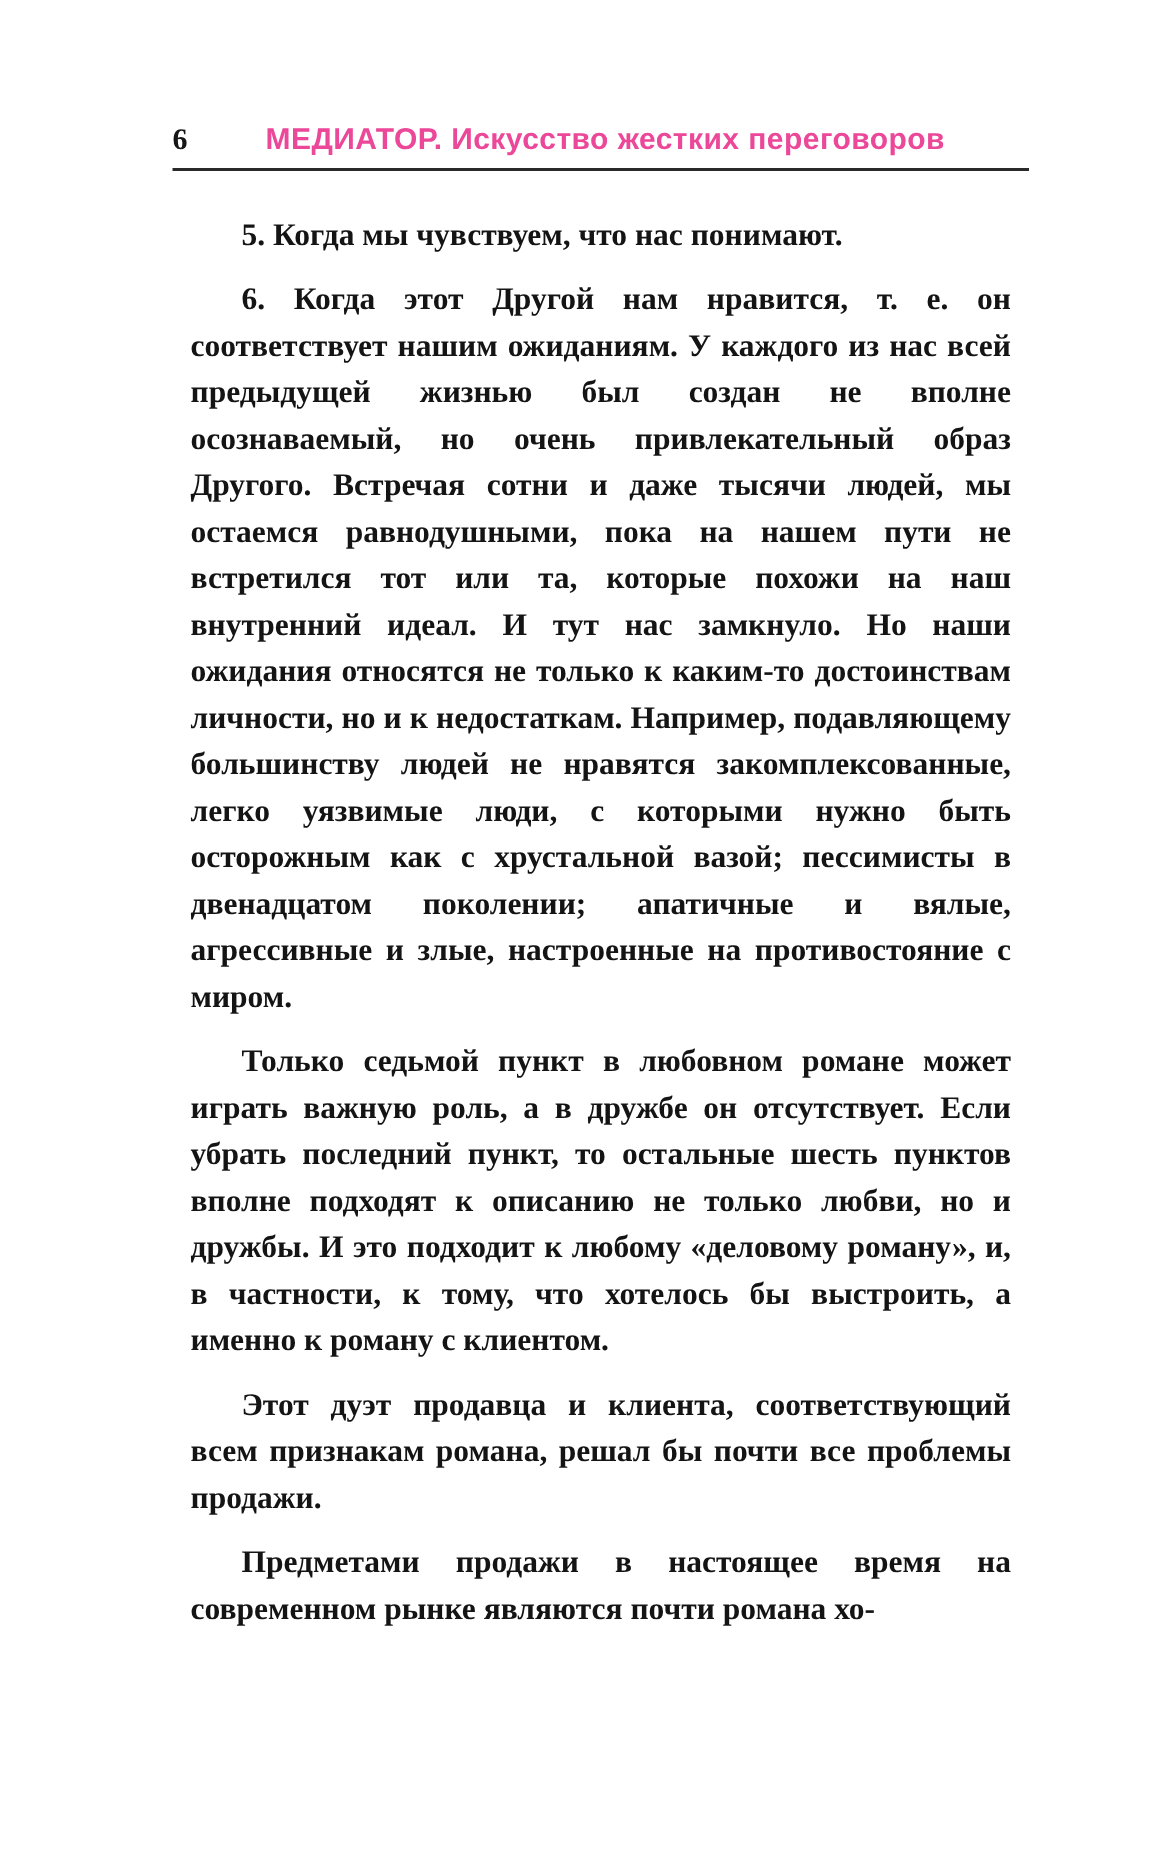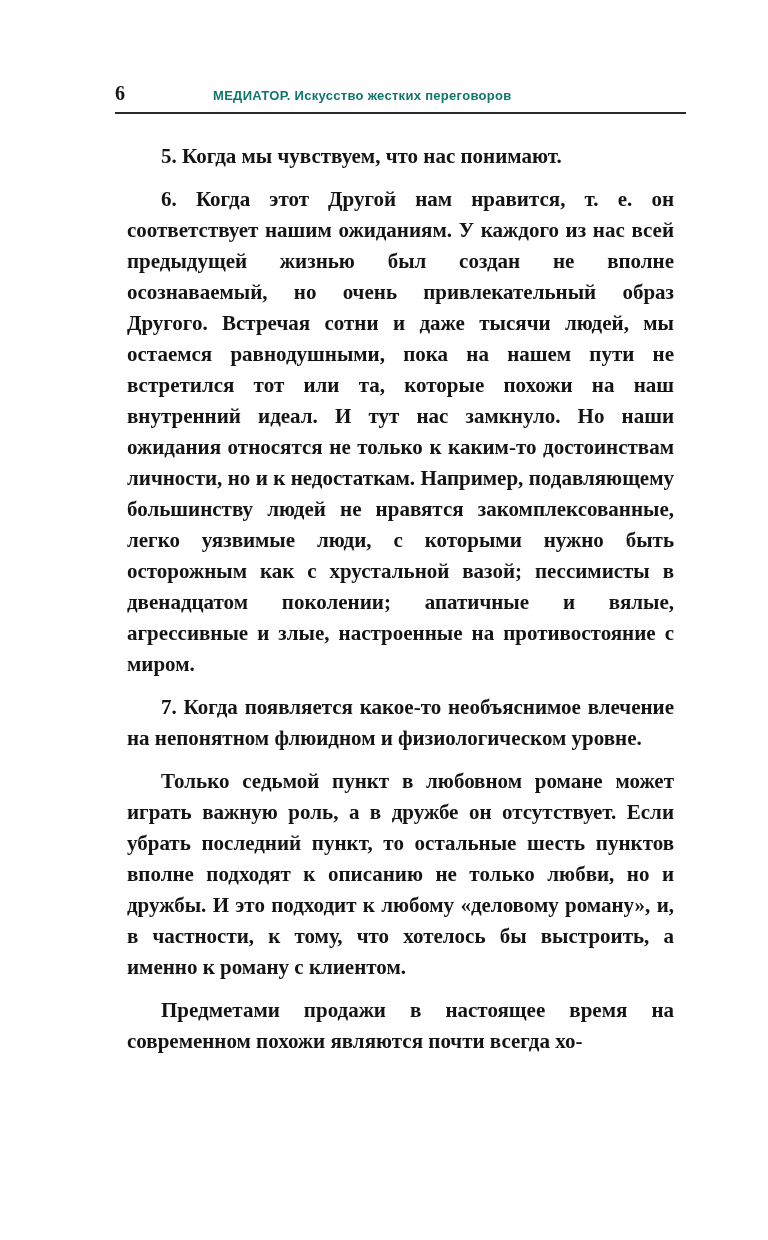--- a/index.html
+++ b/index.html
@@ -28,25 +28,24 @@
     padding-bottom: 7px;
   }
   .page-number {
     font-family: "Liberation Serif", serif;
     font-size: 20px;
     font-weight: bold;
     min-width: 62px;
   }
   .running-title {
     font-family: "Liberation Sans", sans-serif;
-    font-size: 13px;
+    font-size: 20px;
     font-weight: bold;
     letter-spacing: 0.3px;
-    color: #0f766e;
-    margin-left: 36px;
+    color: #ec4899;
   }
   .body-text {
     margin-top: 27px;
   }
   .body-text p {
     margin: 12px;
     font-size: 21px;
     line-height: 31px;
     font-weight: 600;
     text-align: justify;
@@ -62,18 +61,18 @@
 <div class="page">
 
   <div class="running-head">
     <span class="page-number">6</span>
     <span class="running-title">МЕДИАТОР. Искусство жестких переговоров</span>
   </div>
 
   <div class="body-text">
     <p>5. Когда мы чувствуем, что нас понимают.</p>
     <p>6. Когда этот Другой нам нравится, т. е. он соответствует нашим ожиданиям. У каждого из нас всей предыдущей жизнью был создан не вполне осознаваемый, но очень привлекательный образ Другого. Встречая сотни и даже тысячи людей, мы остаемся равнодушными, пока на нашем пути не встретился тот или та, которые похожи на наш внутренний идеал. И тут нас замкнуло. Но наши ожидания относятся не только к каким-то достоинствам личности, но и к недостаткам. Например, подавляющему большинству людей не нравятся закомплексованные, легко уязвимые люди, с которыми нужно быть осторожным как с хрустальной вазой; пессимисты в двенадцатом поколении; апатичные и вялые, агрессивные и злые, настроенные на противостояние с миром.</p>
-    <p>7. Когда появляется какое-то необъяснимое влечение на непонятном флюидном и физиологическом уровне.</p>
     <p>Только седьмой пункт в любовном романе может играть важную роль, а в дружбе он отсутствует. Если убрать последний пункт, то остальные шесть пунктов вполне подходят к описанию не только любви, но и дружбы. И это подходит к любому «деловому роману», и, в частности, к тому, что хотелось бы выстроить, а именно к роману с клиентом.</p>
-    <p>Предметами продажи в настоящее время на современном похожи являются почти всегда хо-</p>
+    <p>Этот дуэт продавца и клиента, соответствующий всем признакам романа, решал бы почти все проблемы продажи.</p>
+    <p>Предметами продажи в настоящее время на современном рынке являются почти романа хо-</p>
   </div>
 
 </div>
 
 </body></html>

